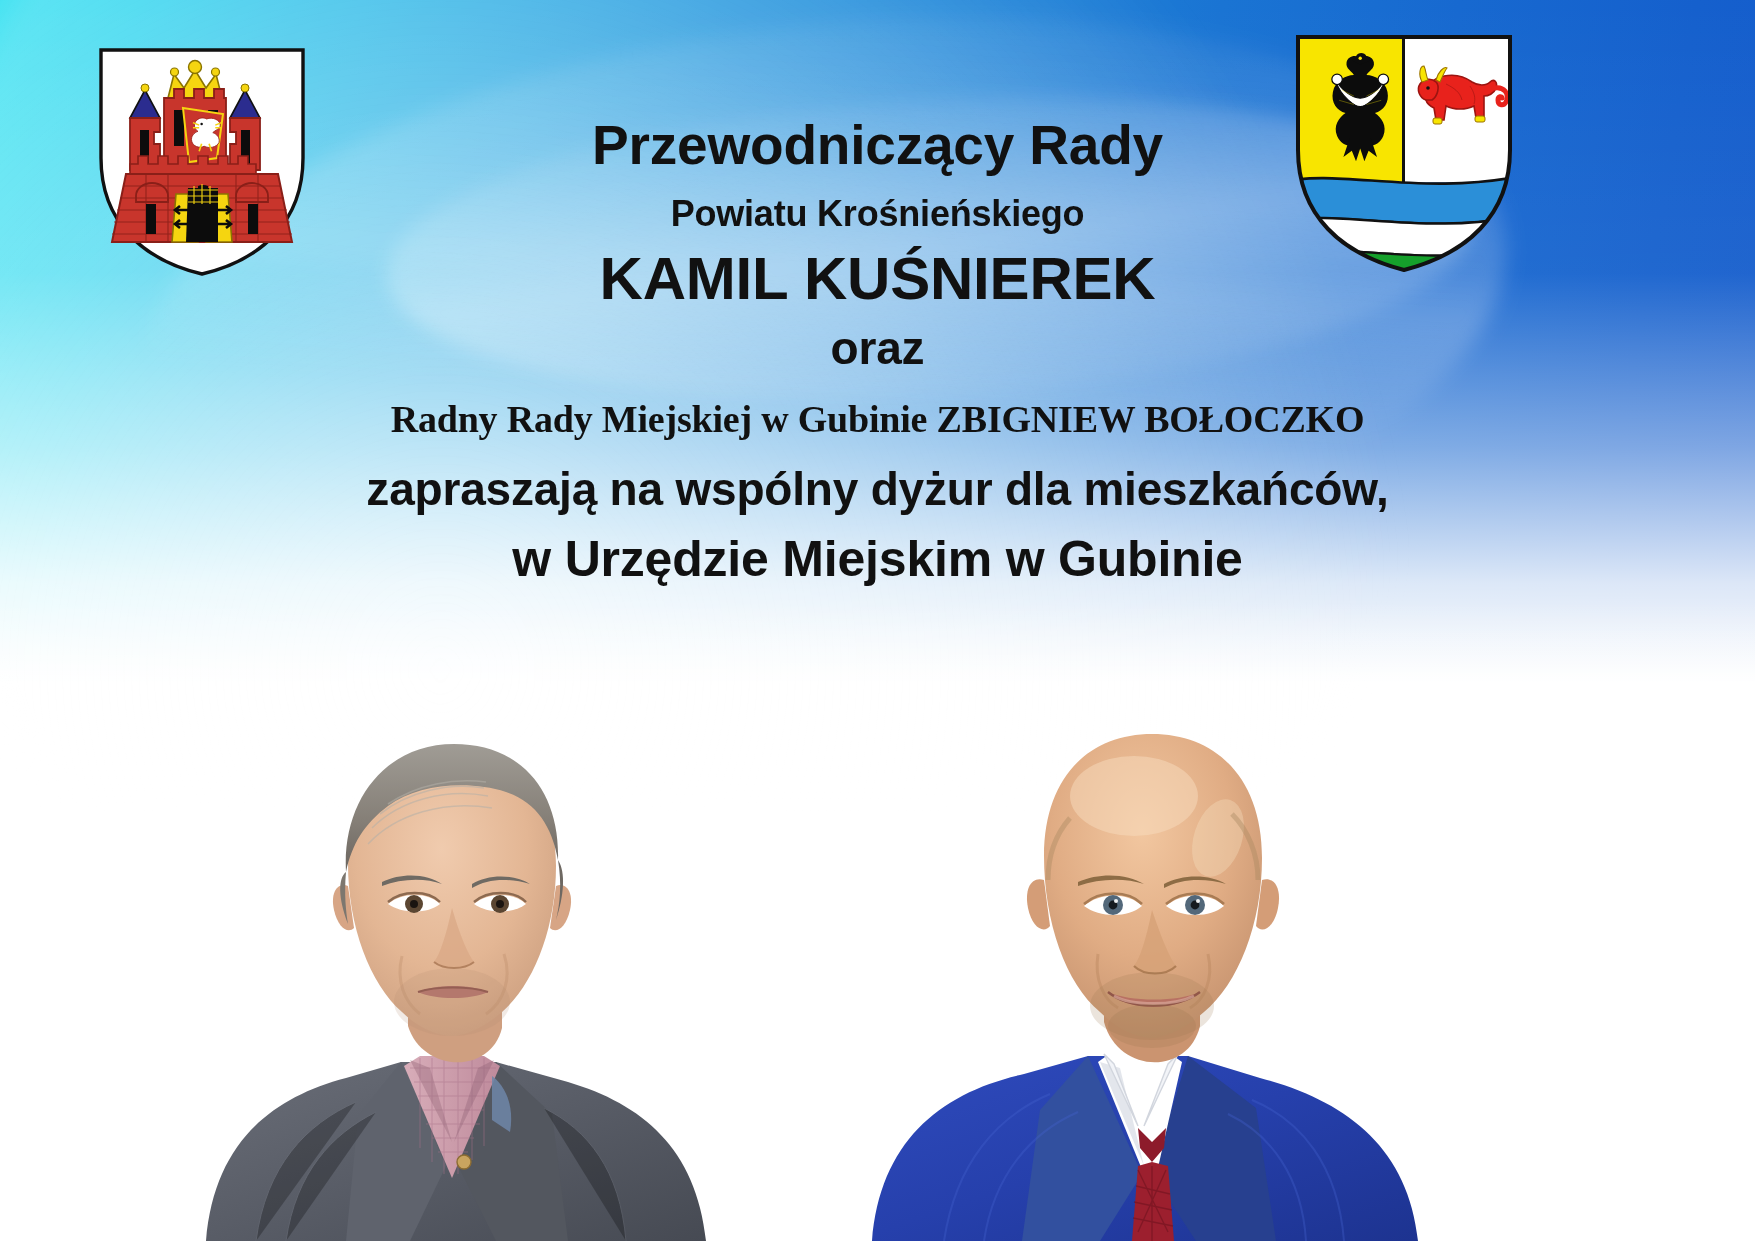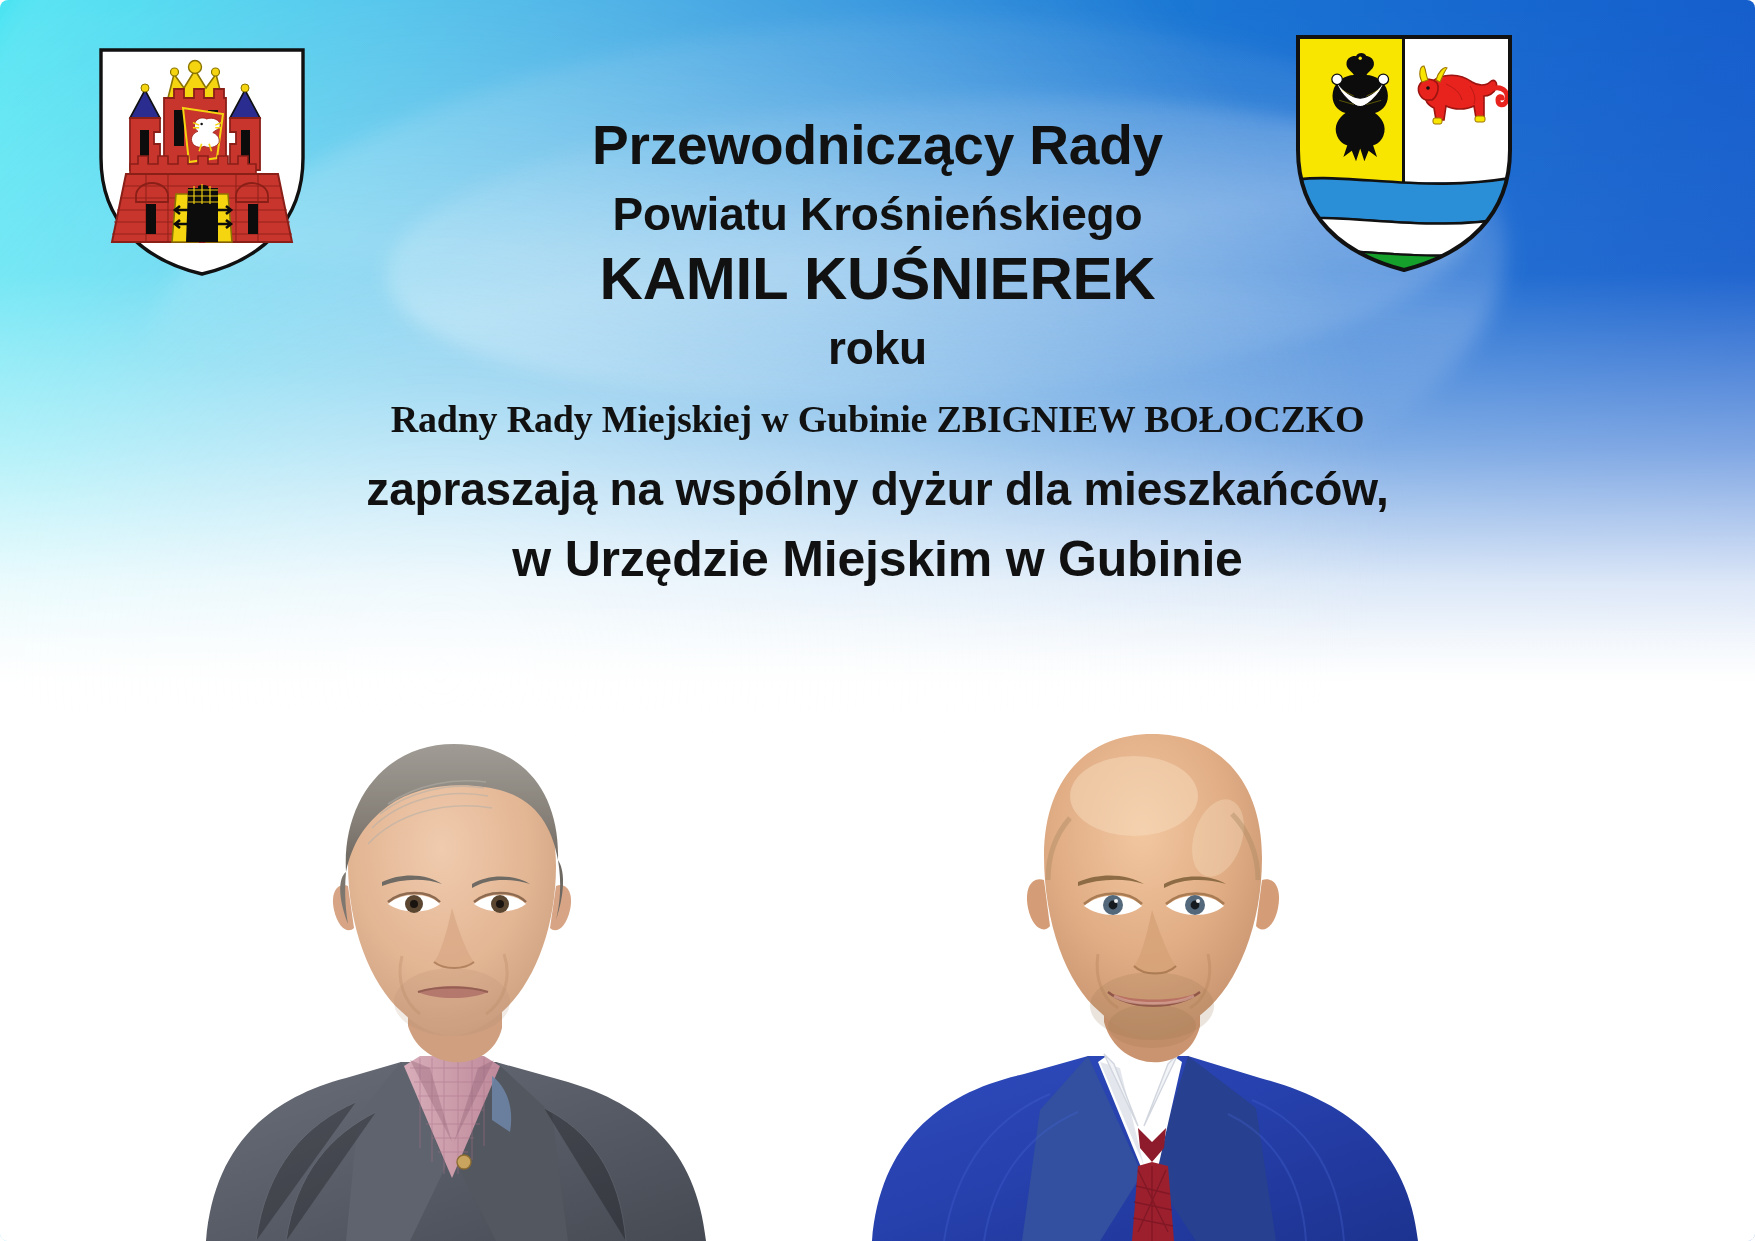--- a/index.html
+++ b/index.html
@@ -9,21 +9,20 @@
     background:#ffffff;
     position:relative;
   }
 
   
   #poster {
     position:absolute; inset:0;
     width:1755px; height:1241px;
     overflow:hidden;
     background:#ffffff;
-    border-radius:8px;
   }
 
   
   .bg-sky {
     position:absolute; left:0; top:0; width:1755px; height:1241px;
     background:
       
       linear-gradient(to bottom,
         rgba(255,255,255,0) 0%,
         rgba(255,255,255,0.05) 22%,
@@ -87,21 +86,21 @@
   
   #text-block {
     position:absolute; left:0; top:108px; width:1755px;
     text-align:center;
     color:#111111;
     font-weight:bold;
     letter-spacing:-0.2px;
   }
   .tl { display:block; white-space:nowrap; }
   .l1 { font-size:55px; line-height:74px; }
-  .l2 { font-size:46px; line-height:64px; }
+  .l2 { font-size:36px; line-height:64px; }
   .l3 { font-size:60px; line-height:66px; }
   .l4 { font-size:46px; line-height:72px; }
   .l5 { font-size:38px; line-height:70px;font-family:Liberation Serif, serif; }
   .l6 { font-size:46px; line-height:70px; }
   .l7 { font-size:46px; line-height:70px; }
   .l8 { font-size:46px; line-height:70px; }
   .l9 { font-size:50px; line-height:70px; }
 
   
   .portrait { position:absolute; bottom:0; }
@@ -262,21 +261,21 @@
       </g>
 
       <path d="M6 5 H218 V118 C218 184 174 222 112 238 C50 222 6 184 6 118 Z" fill="none" stroke="#111111" stroke-width="4"></path>
     </svg>
   </div>
 
   <div id="text-block">
     <span class="tl l1">Przewodniczący Rady</span>
     <span class="tl l2">Powiatu Krośnieńskiego</span>
     <span class="tl l3">KAMIL KUŚNIEREK</span>
-    <span class="tl l4">roku</span>
+    <span class="tl l4">oraz</span>
     <span class="tl l5">Radny Rady Miejskiej w Gubinie ZBIGNIEW BOŁOCZKO</span>
     <span class="tl l6">zapraszają na wspólny dyżur dla mieszkańców,</span>
     <span class="tl l9">w Urzędzie Miejskim w Gubinie</span>
   </div>
 
   <div class="portrait" id="portrait-left">
     <svg viewBox="0 0 520 545" width="520" height="545">
       <defs>
         <linearGradient id="jacketL" x1="0" y1="0" x2="1" y2="1">
           <stop offset="0%" stop-color="#6a6e78"></stop>

